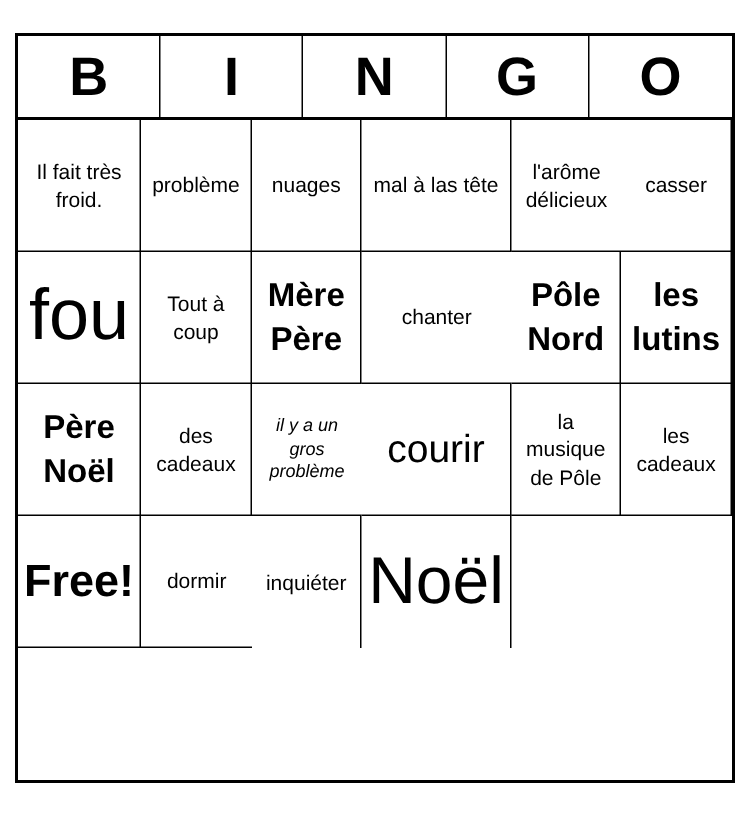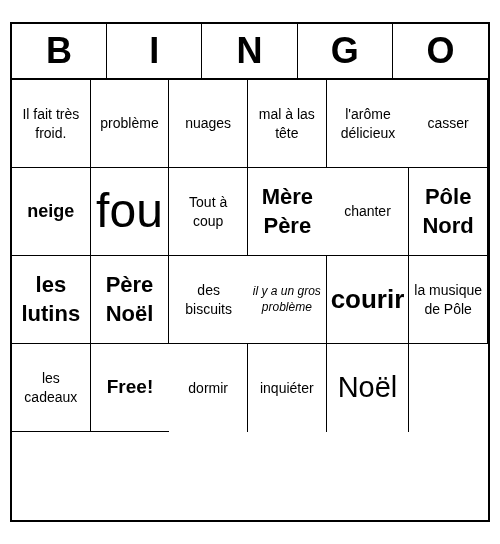--- a/index.html
+++ b/index.html
@@ -74,31 +74,30 @@
       <div class="bingo-header-cell">G</div>
       <div class="bingo-header-cell">O</div>
     </div>
   <div class="bingo-grid">
   <div class="bingo-cell">Il fait très froid.</div>
       <div class="bingo-cell">problème</div>
       <div class="bingo-cell">nuages</div>
       <div class="bingo-cell">mal à las tête</div>
       <div class="bingo-cell">l'arôme délicieux</div>
       <div class="bingo-cell">casser</div>
-      <div class="bingo-cell medium-text">neige</div>
       <div class="bingo-cell" style="font-size: 48px;">fou</div>
       <div class="bingo-cell">Tout à coup</div>
       <div class="bingo-cell large-text">Mère Père</div>
       <div class="bingo-cell">chanter</div>
       <div class="bingo-cell large-text">Pôle Nord</div>
       <div class="bingo-cell large-text">les lutins</div>
       <div class="bingo-cell large-text">Père Noël</div>
-      <div class="bingo-cell">des biscuits</div>
+      <div class="bingo-cell">des cadeaux</div>
       <div class="bingo-cell" style="font-size: 12px; font-style: italic;">il y a un gros problème</div>
-      <div class="bingo-cell medium-text" style="font-size: 26px; font-weight: bold; text-align: center;">courir</div>
+      <div class="bingo-cell medium-text" style="font-size: 26px; font-weight: normal; text-align: center;">courir</div>
       <div class="bingo-cell">la musique de Pôle</div>
       <div class="bingo-cell">les cadeaux</div>
-      <div class="bingo-cell large-text" style="font-size: 19px;">Free!</div>
+      <div class="bingo-cell large-text" style="font-size: 30px;">Free!</div>
       <div class="bingo-cell">dormir</div>
       <div class="bingo-cell">inquiéter</div>
-      <div class="bingo-cell" style="font-size: 29px;">Noël</div>
+      <div class="bingo-cell" style="font-size: 44px;">Noël</div>
     </div>
 </div>
 
 </body></html>

